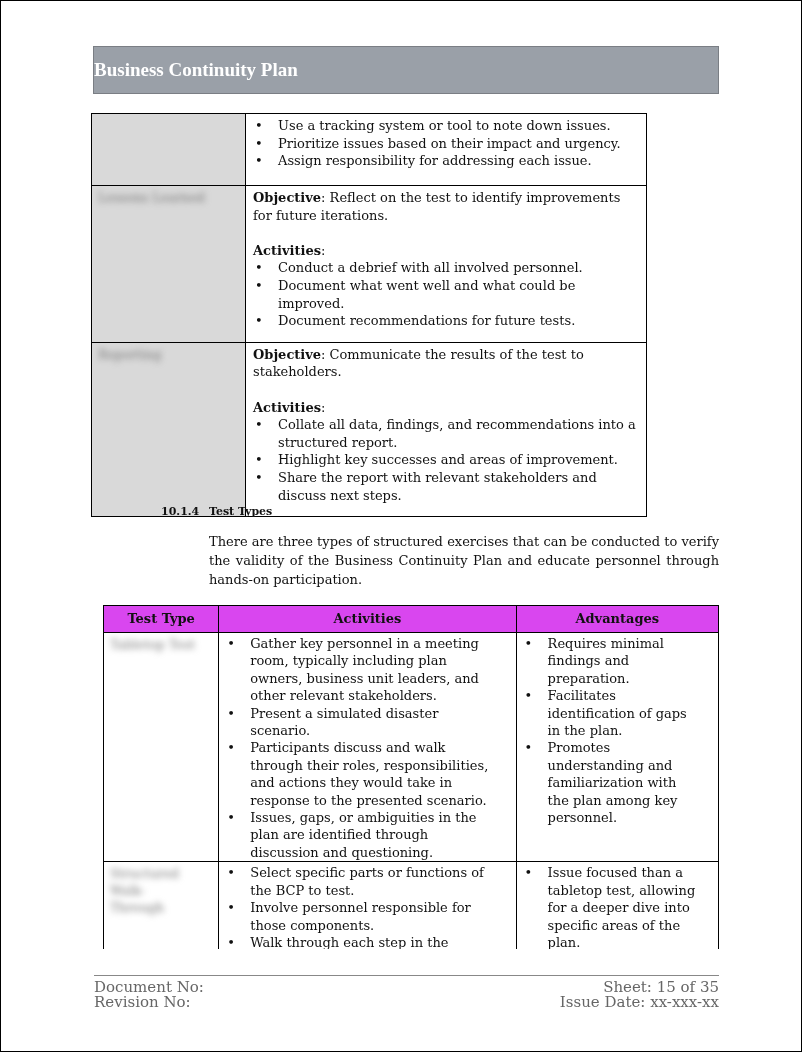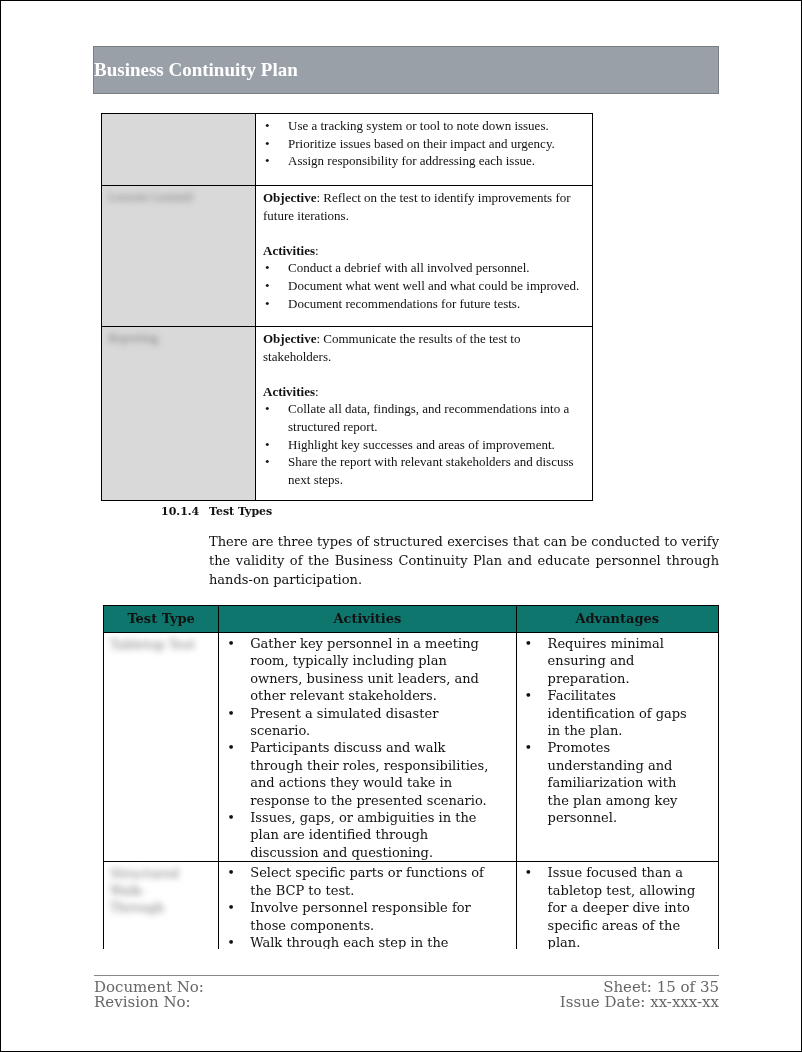--- a/index.html
+++ b/index.html
@@ -14,21 +14,21 @@
     position: absolute; left: 92px; top: 45px; width: 624px; height: 46px;
     background: #9aa0a8; border: 1px solid #7a7e84;
     display: flex; align-items: center; justify-content: flex-start;
   }
   .title-bar span {
     color: #ffffff; font-weight: bold; font-size: 19px;
     font-family: "Liberation Serif", "DejaVu Serif", serif;
   }
   table { border-collapse: collapse; }
   td, th { border: 1px solid #000; vertical-align: top; }
-  .t1 { position: absolute; left: 100px; top: 112px; width: 492px; font-family: Liberation Serif, serif; }
+  .t1 { position: absolute; left: 90px; top: 112px; width: 556px; }
   .t1 td.left { width: 141px; background: #d9d9d9; padding: 2px 6px; }
   .t1 td.right { padding: 3px 6px 12px 7px; line-height: 17.6px; }
   .blur {
     display: inline-block; color: #777; filter: blur(3px); font-size: 12.5px;
     line-height: 17px; margin-top: 1px;
   }
   ul { margin: 0; padding: 0; list-style: none; }
   li { position: relative; padding-left: 25px; }
   li::before {
     content: "\2022"; position: absolute; left: 2px; top: 0; font-size: 13px;
@@ -38,21 +38,21 @@
   .section-heading {
     position: absolute; left: 160px; top: 504px; font-weight: bold; font-size: 11px;
   }
   .section-heading .num { display: inline-block; width: 48px; }
   .intro {
     position: absolute; left: 208px; top: 531px; width: 510px;
     line-height: 19px; text-align: justify;
   }
   .t2 { position: absolute; left: 102px; top: 604px; width: 616px; }
   .t2 th {
-    background: #0f766e; font-weight: bold; font-size: 13px; text-align: center;
+    background: #d946ef; font-weight: bold; font-size: 13px; text-align: center;
     padding: 5px 4px; height: 16px;
   }
   .t2 td { padding: 2px 20px 0 6px; line-height: 17.4px; }
   .t2 td.tt { width: 92px; }
   .t2 td.act { width: 298px; }
   .t2 td.adv { width: 186px; }
   .clip { position: absolute; left: 102px; top: 604px; width: 620px; height: 344px; overflow: hidden; }
   .clip .t2 { position: static; }
   .footer {
     position: absolute; left: 93px; top: 974px; width: 625px;
@@ -138,21 +138,21 @@
         <td class="act">
           <ul>
             <li>Gather key personnel in a meeting room, typically including plan owners, business unit leaders, and other relevant stakeholders.</li>
             <li>Present a simulated disaster scenario.</li>
             <li>Participants discuss and walk through their roles, responsibilities, and actions they would take in response to the presented scenario.</li>
             <li>Issues, gaps, or ambiguities in the plan are identified through discussion and questioning.</li>
           </ul>
         </td>
         <td class="adv">
           <ul>
-            <li>Requires minimal ensuring and preparation.</li>
+            <li>Requires minimal findings and preparation.</li>
             <li>Facilitates identification of gaps in the plan.</li>
             <li>Promotes understanding and familiarization with the plan among key personnel.</li>
           </ul>
         </td>
       </tr>
       <tr>
         <td class="tt">
           <span class="blur">Structured Walk-Through</span>
         </td>
         <td class="act">

